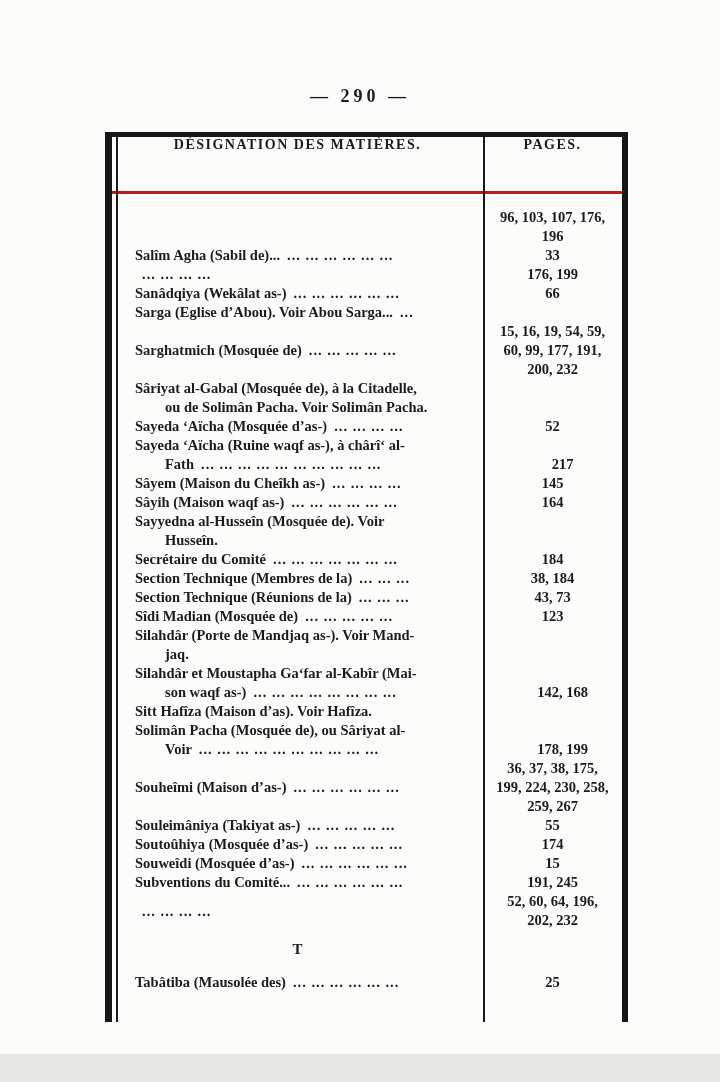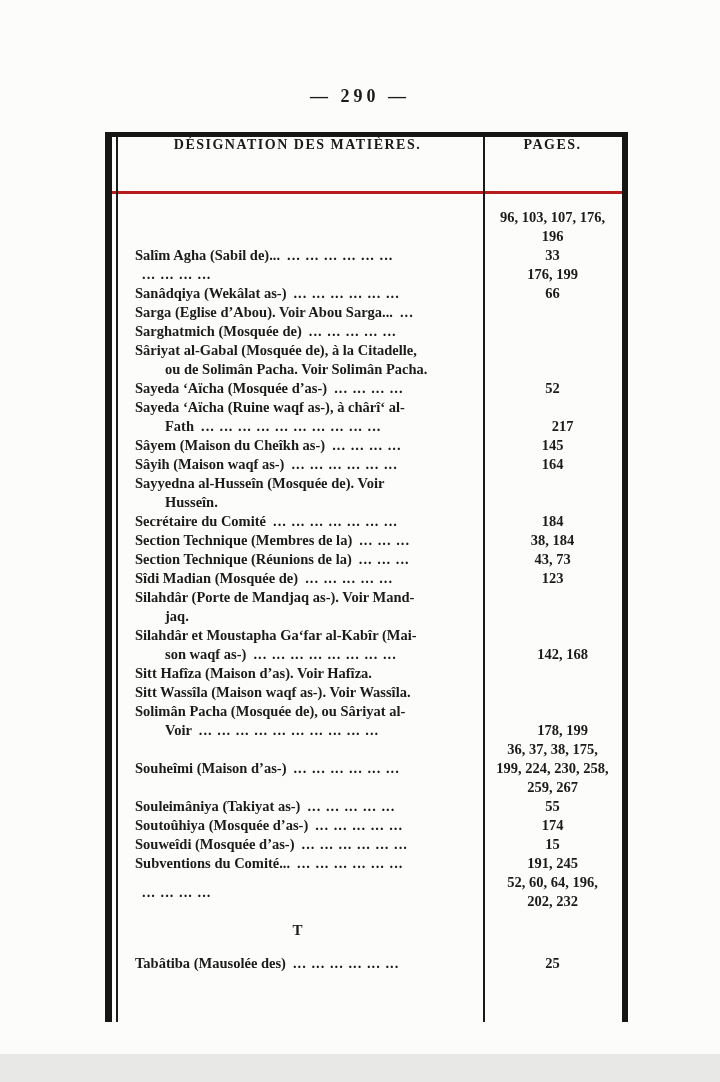--- a/index.html
+++ b/index.html
@@ -141,20 +141,25 @@
           </div>
           <div class="cell-pages"></div>
         </div>
         <div class="row">
           <div class="cell-des">
             <div class="dline">
               <span>Sarghatmich (Mosquée de)</span>
               <span class="dots">... ... ... ... ...</span>
             </div>
           </div>
+          <div class="cell-pages">
+            <div class="pline">15, 16, 19, 54, 59,</div>
+            <div class="pline">60, 99, 177, 191,</div>
+            <div class="pline">200, 232</div>
+          </div>
         </div>
         <div class="row">
           <div class="cell-des">
             <div class="dline">
               <span>Sâriyat al-Gabal (Mosquée de), à la Citadelle,</span>
             </div>
             <div class="dline cont">
               <span>ou de Solimân Pacha. Voir Solimân Pacha.</span>
             </div>
           </div>
@@ -284,28 +289,20 @@
             </div>
           </div>
           <div class="cell-pages">
             <div class="pline">142, 168</div>
           </div>
         </div>
         <div class="row">
           <div class="cell-des">
             <div class="dline">
               <span>Sitt Hafîza (Maison d’as). Voir Hafîza.</span>
-            </div>
-          </div>
-          <div class="cell-pages"></div>
-        </div>
-        <div class="row">
-          <div class="cell-des">
-            <div class="dline">
-              <span>Sitt Wassîla (Maison waqf as-). Voir Wassîla.</span>
             </div>
           </div>
           <div class="cell-pages"></div>
         </div>
         <div class="row bottom">
           <div class="cell-des">
             <div class="dline">
               <span>Solimân Pacha (Mosquée de), ou Sâriyat al-</span>
             </div>
             <div class="dline cont">

